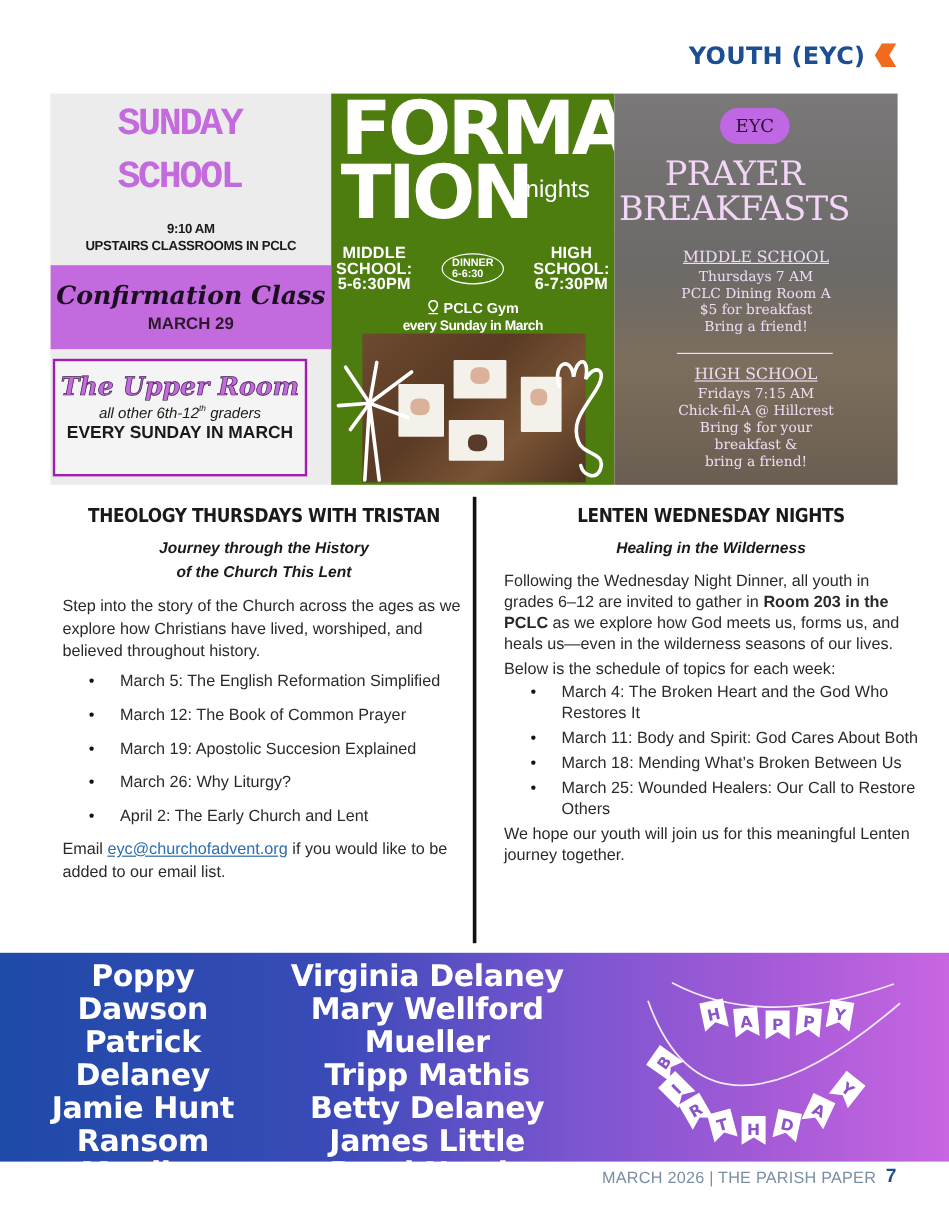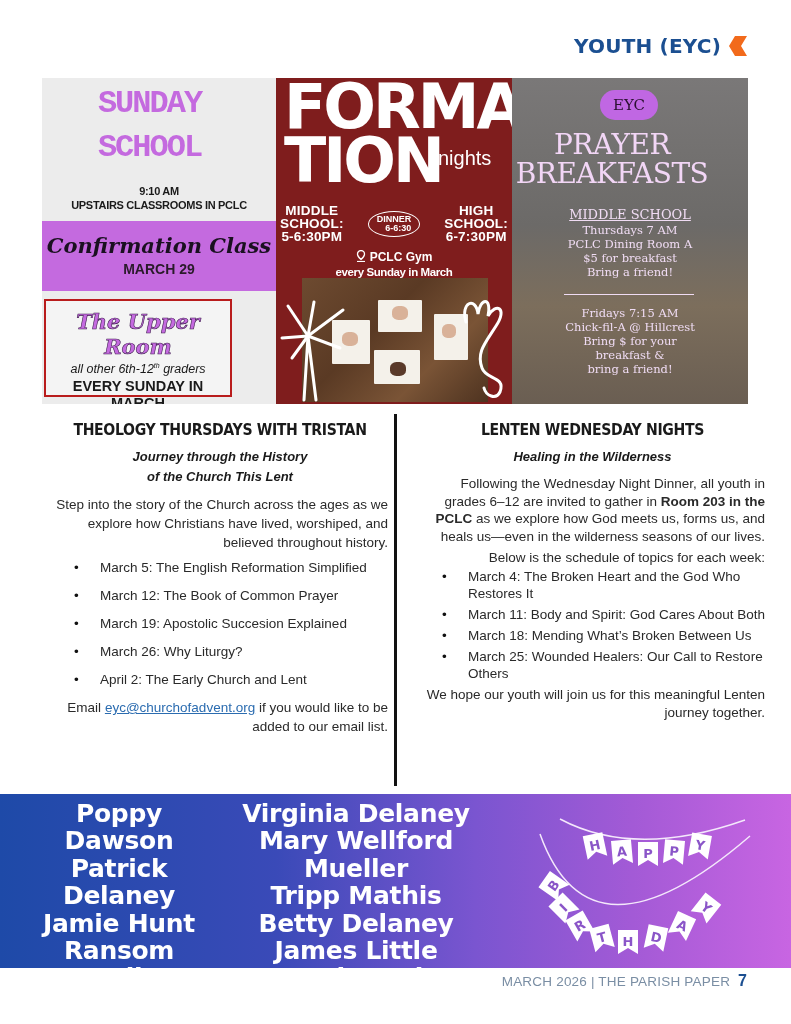--- a/index.html
+++ b/index.html
@@ -14,33 +14,33 @@
   .flyers { position: absolute; top: 78px; left: 42px; width: 706px; height: 326px; display: flex; }
   .flyer { height: 100%; position: relative; overflow: hidden; }
 
   
   .f-sunday { width: 234px; background: #ececec; }
   .ss-title { position: absolute; top: 4px; left: 0; width: 215px; text-align: center; font-weight: 700; font-size: 32px; line-height: 44px; color: #c46adf; letter-spacing: -2px; font-family: Liberation Mono, monospace; }
   .ss-time { position: absolute; top: 106px; left: 0; width: 234px; text-align: center; font-size: 11px; font-weight: 700; line-height: 14px; letter-spacing: -0.3px; }
   .ss-confirm { position: absolute; top: 143px; left: 0; width: 234px; height: 70px; background: #c46adf; text-align: center; padding-top: 12px; }
   .ss-confirm-title { font-family: "DejaVu Serif", serif; font-weight: 700; font-style: italic; font-size: 21px; color: #1a1020; }
   .ss-confirm-date { font-size: 14px; font-weight: 700; color: #2a1a2a; margin-top: 3px; }
-  .ss-upper { position: absolute; top: 221px; left: 2px; width: 188px; height: 98px; border: 2px solid #b91c1c; background: #f4f4f4; text-align: center; padding-top: 8px; }
+  .ss-upper { position: absolute; top: 221px; left: 2px; width: 212px; height: 98px; border: 2px solid #a21caf; background: #f4f4f4; text-align: center; padding-top: 8px; }
   .ss-upper-title { font-family: "DejaVu Serif", serif; font-weight: 700; font-style: italic; font-size: 21px; color: #c46adf; -webkit-text-stroke: 0.6px #3a1a4a; }
   .ss-upper-grades { font-style: italic; font-size: 12.5px; margin-top: 3px; }
   .ss-upper-grades sup { font-size: 7px; }
   .ss-upper-when { font-weight: 700; font-size: 14.5px; line-height: 17px; margin-top: 2px; }
 
   
-  .f-formation { width: 236px; background: #7f1d1d; color: #fff; }
+  .f-formation { width: 236px; background: #4d7c0f; color: #fff; }
   .fm-title { position: absolute; top: 2px; left: 8px; font-weight: 700; font-size: 62px; line-height: 54px; letter-spacing: -3px; font-family: "DejaVu Sans", sans-serif; }
   .fm-nights { position: absolute; top: 69px; left: 162px; font-size: 20px; }
   .fm-row { position: absolute; top: 126px; left: 0; width: 236px; display: flex; justify-content: space-between; align-items: center; padding: 0 4px; }
   .fm-sched { font-weight: 700; font-size: 13.5px; line-height: 13px; text-align: center; letter-spacing: 0.2px; }
-  .fm-dinner { border: 1.5px solid #fff; border-radius: 50%; padding: 3px 8px; font-size: 9px; font-weight: 700; line-height: 9px; text-align: right; }
+  .fm-dinner { border: 1.5px solid #fff; border-radius: 50%; padding: 3px 8px; font-size: 9px; font-weight: 700; line-height: 9px; text-align: left; }
   .fm-loc { position: absolute; top: 172px; left: 0; width: 236px; text-align: center; font-size: 12px; font-weight: 700; }
   .fm-loc-icon { display: inline-block; width: 10px; height: 12px; vertical-align: -1px; margin-right: 4px; }
   .fm-when { position: absolute; top: 188px; left: 0; width: 236px; text-align: center; font-size: 11.5px; font-weight: 700; letter-spacing: -0.4px; }
   .fm-photo { position: absolute; top: 200px; left: 26px; width: 186px; height: 124px; background: linear-gradient(135deg, #6d4a30 0%, #5a3a24 40%, #7a5436 70%, #4e3320 100%); }
   .book { position: absolute; background: #f4f1ea; border-radius: 1px; }
   .hands { position: absolute; background: #d9b299; border-radius: 40%; }
   .fm-doodle { position: absolute; }
 
   
   .f-prayer { width: 236px; background: linear-gradient(180deg, #7a7878 0%, #6c6a68 45%, #7c6e5c 70%, #6a5e52 100%); color: #f0dcf4; text-align: center; font-family: "DejaVu Serif", serif; }
@@ -50,21 +50,21 @@
   .pb-head { font-size: 13px; text-decoration: underline; margin-bottom: 1px; }
   .pb-rule { position: absolute; top: 216px; left: 52px; width: 130px; height: 1px; background: #f0dcf4; }
 
   
   .col { position: absolute; top: 420px; }
   .col-left { left: 52px; width: 336px; }
   .col-right { left: 420px; width: 345px; }
   .divider { position: absolute; left: 394px; top: 414px; width: 3px; height: 372px; background: #111; }
   .art-title { font-family: "DejaVu Sans", sans-serif; font-weight: 700; font-size: 16px; letter-spacing: -0.4px; text-align: center; transform: scaleX(0.88); }
   .art-sub { font-weight: 700; font-style: italic; font-size: 13px; line-height: 20px; text-align: center; margin-top: 8px; }
-  .art-body { font-size: 13.5px; line-height: 19px; color: #2a2a2a; margin-top: 8px; text-align: right; }
+  .art-body { font-size: 13.5px; line-height: 19px; color: #2a2a2a; margin-top: 8px; }
   .art-list { list-style: none; margin-top: 6px; }
   .art-list li { position: relative; padding-left: 48px; font-size: 13.5px; color: #2a2a2a; }
   .art-list li::before { content: "•"; position: absolute; left: 22px; top: 0; color: #111; }
   .col-left .art-list li { line-height: 19px; margin-bottom: 9px; }
   .col-right .art-list li { line-height: 17px; margin-bottom: 4px; }
   .email-link { color: #2b6cb0; text-decoration: underline; }
 
   
   .bday { position: absolute; top: 794px; left: 0; width: 791px; height: 174px; background: linear-gradient(90deg, #1e4aa8 0%, #3a4ab8 35%, #7a55d0 60%, #a35ad6 80%, #c865e2 100%); color: #fff; }
   .bday-col { position: absolute; top: 6px; text-align: center; font-weight: 700; font-size: 25px; line-height: 27.4px; font-family: "DejaVu Sans", sans-serif; letter-spacing: -0.3px; }
@@ -172,20 +172,21 @@
     </div>
     <div class="pb-block" style="top:130px;">
       <div class="pb-head">MIDDLE SCHOOL</div>
       <div>Thursdays 7 AM</div>
       <div>PCLC Dining Room A</div>
       <div>$5 for breakfast</div>
       <div>Bring a friend!</div>
     </div>
     <div class="pb-rule"></div>
     <div class="pb-block" style="top:228px;">
+      <div class="pb-head">HIGH SCHOOL</div>
       <div>Fridays 7:15 AM</div>
       <div>Chick-fil-A @ Hillcrest</div>
       <div>Bring $ for your</div>
       <div>breakfast &amp;</div>
       <div>bring a friend!</div>
     </div>
   </div>
 </div>
 
 <div class="col col-left">

